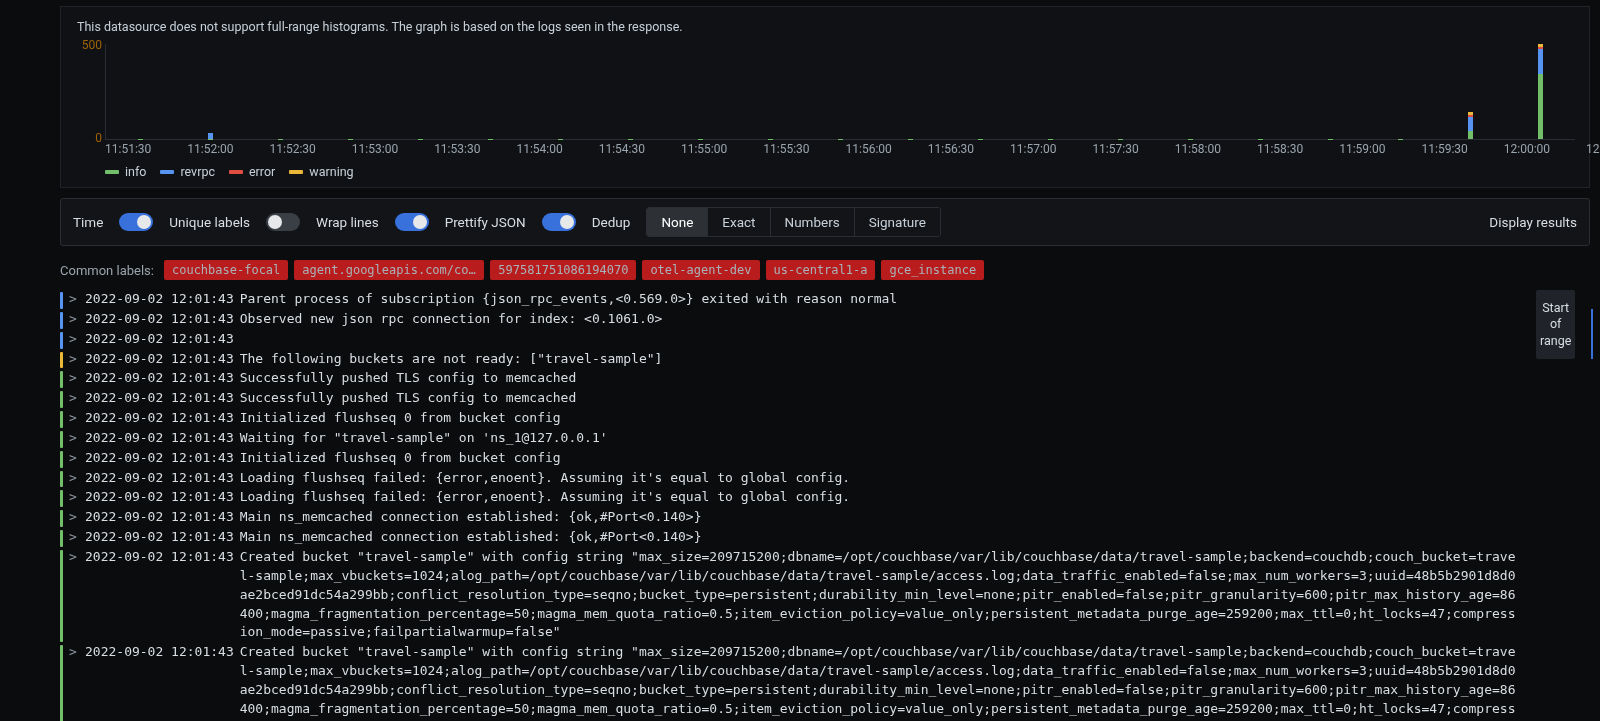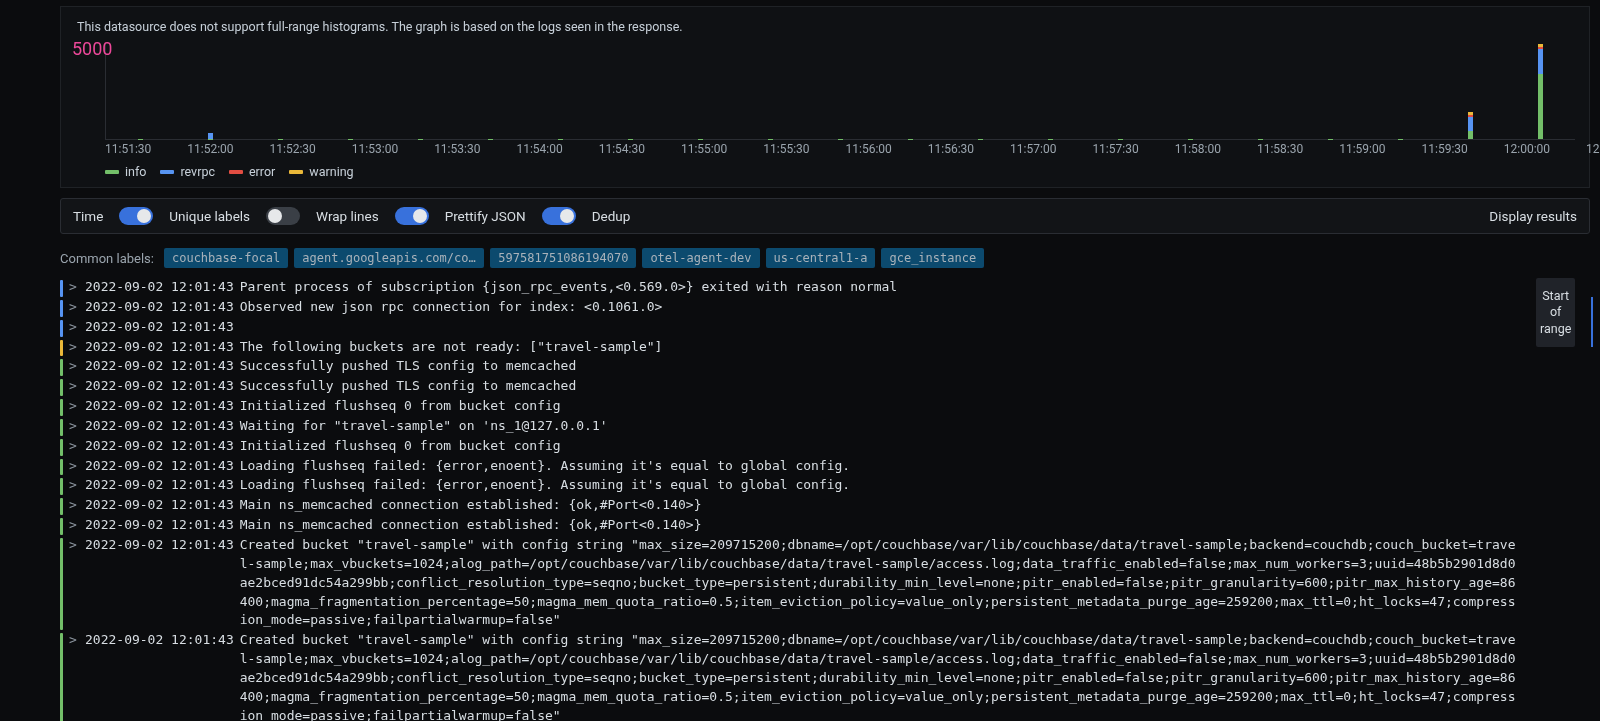--- a/index.html
+++ b/index.html
@@ -28,21 +28,21 @@
     color: #c7d0d9;
     padding: 4px 2px 10px 2px;
   }
   .hist {
     position: relative;
     height: 96px;
     border-left: 1px solid #2a2d33;
     border-bottom: 1px solid #2a2d33;
     margin-left: 30px;
   }
-  .y-ticks { position: absolute; left: -34px; top: -6px; bottom: -6px; width: 30px; display: flex; justify-content: space-between; text-align: right; font-size: 18px; color: #ec4899; }
+  .y-ticks { position: absolute; left: -34px; top: -6px; bottom: -6px; width: 30px; display: flex; flex-direction: column; justify-content: space-between; text-align: right; font-size: 12px; color: #a16207; }
   .x-ticks { display: flex; margin-left: 30px; margin-top: 2px; gap: 36px; }
   .x-tick { flex: 1; text-align: center; font-size: 12px; color: #9aa4ad; white-space: nowrap; }
   .bars { position: absolute; inset: 0; display: flex; align-items: flex-end; }
   .bar-slot { flex: 1; display: flex; flex-direction: column; justify-content: flex-end; align-items: center; height: 100%; }
   .seg { width: 5px; }
   .lvl-info { background: #73bf69; }
   .lvl-debug { background: #5794f2; }
   .lvl-error { background: #e24d42; }
   .lvl-warning { background: #eab839; }
   .legend { display: flex; gap: 14px; margin: 8px 0 4px 30px; font-size: 12.5px; color: #c7d0d9; }
@@ -67,21 +67,21 @@
   .knob { position: absolute; top: 2px; width: 14px; height: 14px; border-radius: 50%; background: #e6e8ea; left: 2px; }
   .toggle.on .knob { left: 18px; }
   .btn-group { display: flex; border: 1px solid #2a2d33; border-radius: 3px; overflow: hidden; }
   .btn { padding: 6px 14px; color: #c7d0d9; cursor: pointer; background: #121417; border-right: 1px solid #2a2d33; font-size: 13.5px; white-space: nowrap; }
   .btn:last-child { border-right: none; }
   .btn.sel { background: #2d3035; color: #fff; }
   .spacer { flex: 1; }
 
   .common-row { margin: 14px 10px 0 60px; display: flex; align-items: center; gap: 10px; font-size: 13px; }
   .common-label { color: #9aa4ad; }
-  .chip { background: #0c4a6e; color: #a9b2ba; font-family: ui-monospace, Menlo, Consolas, monospace; font-size: 12px; padding: 3px 8px; border-radius: 2px; white-space: nowrap; overflow: hidden; text-overflow: ellipsis; max-width: 190px; }
+  .chip { background: #b91c1c; color: #a9b2ba; font-family: ui-monospace, Menlo, Consolas, monospace; font-size: 12px; padding: 3px 8px; border-radius: 2px; white-space: nowrap; overflow: hidden; text-overflow: ellipsis; max-width: 190px; }
 
   .log-area { margin: 10px 4px 0 60px; display: flex; align-items: flex-start; gap: 8px; }
   .logs { flex: 1; font-family: ui-monospace, Menlo, Consolas, monospace; font-size: 13px; line-height: 1.45; color: #d8dee3; }
   .log-row { display: flex; align-items: flex-start; gap: 6px; padding: 0 0 1px 0; }
   .lvl-bar { width: 3px; align-self: stretch; margin-top: 2px; border-radius: 1px; }
   .caret { color: #8b949e; width: 10px; cursor: pointer; user-select: none; }
   .ts { color: #d8dee3; white-space: nowrap; }
   .msg { white-space: pre-wrap; word-break: break-all; flex: 1; padding-right: 10px; }
 
   .right-rail { width: 56px; display: flex; align-items: flex-end; gap: 16px; margin-right: 4px; }
@@ -237,20 +237,26 @@
       </div>
   </div>
   <div class="ctrl">
     <span>Prettify JSON</span>
     <div class="toggle on">
         <div class="knob"></div>
       </div>
   </div>
   <div class="ctrl">
     <span>Dedup</span>
+    <div class="btn-group" id="dedup-btns">
+        <div class="btn sel">None</div>
+        <div class="btn">Exact</div>
+        <div class="btn">Numbers</div>
+        <div class="btn">Signature</div>
+      </div>
   </div>
   <div class="spacer"></div>
   <div class="ctrl">
     <span>Display results</span>
   </div>
 </div>
 
 <div class="common-row">
   <span class="common-label">Common labels:</span>
   <div id="chips" style="display:flex;gap:6px;flex-wrap:wrap">

